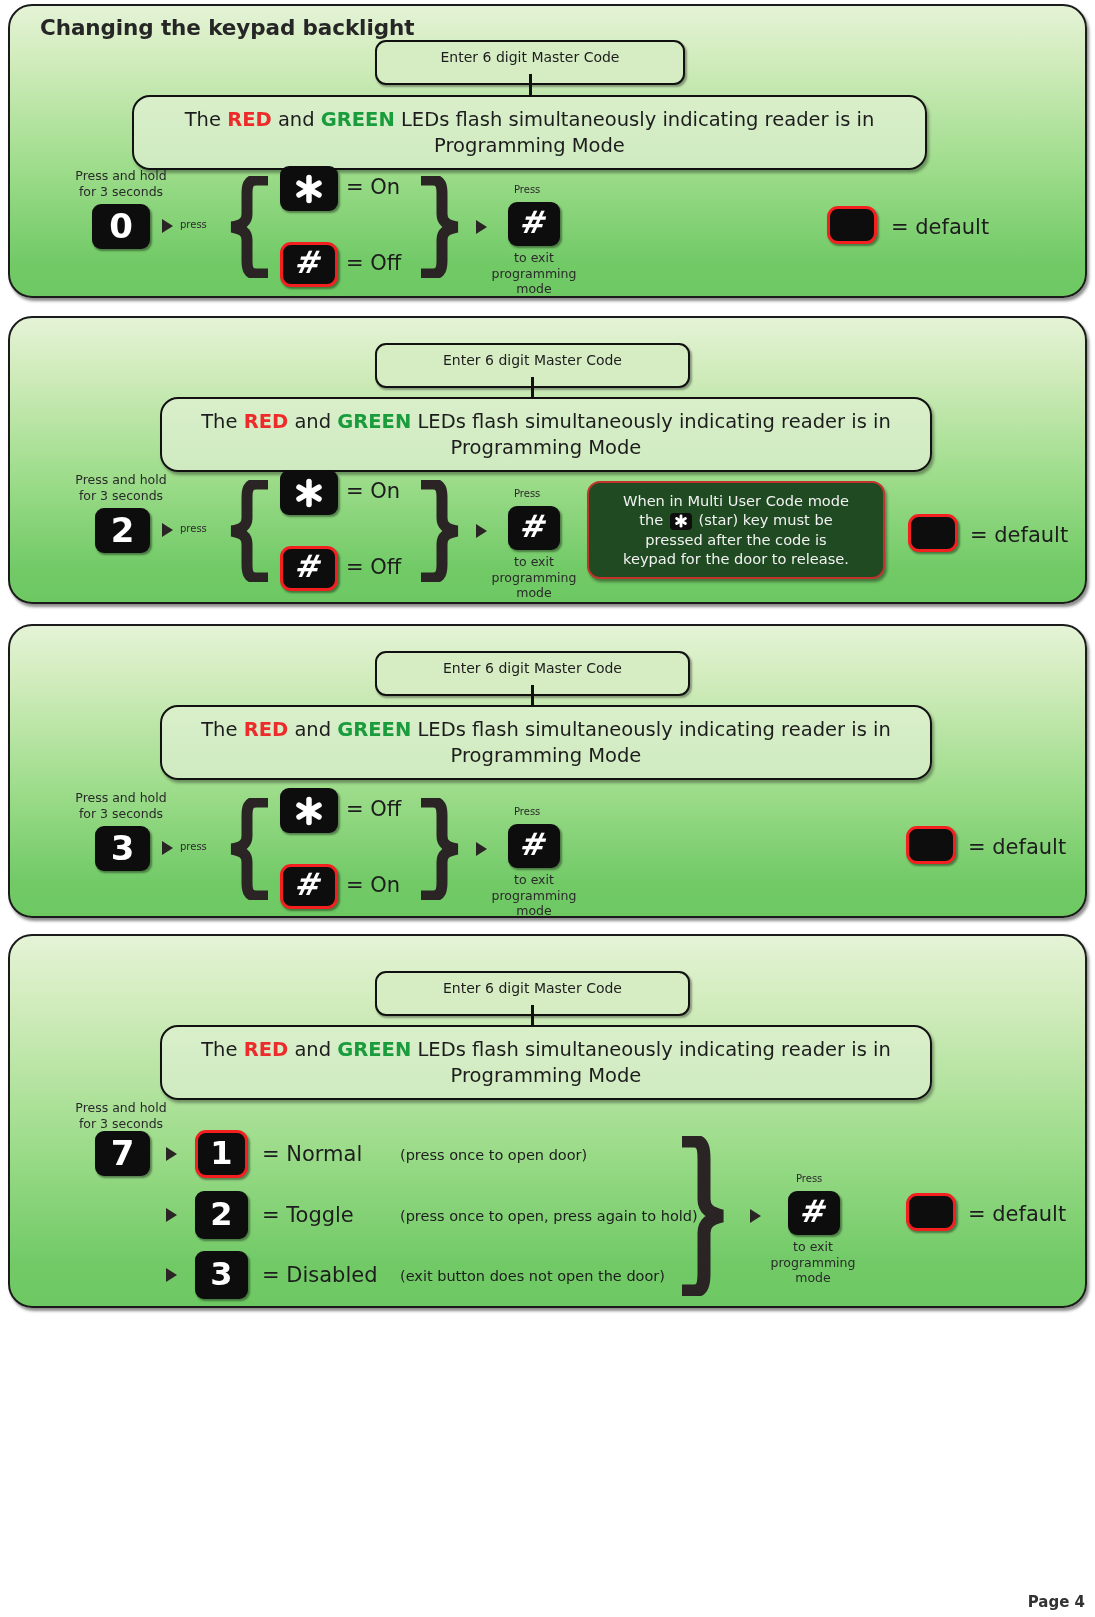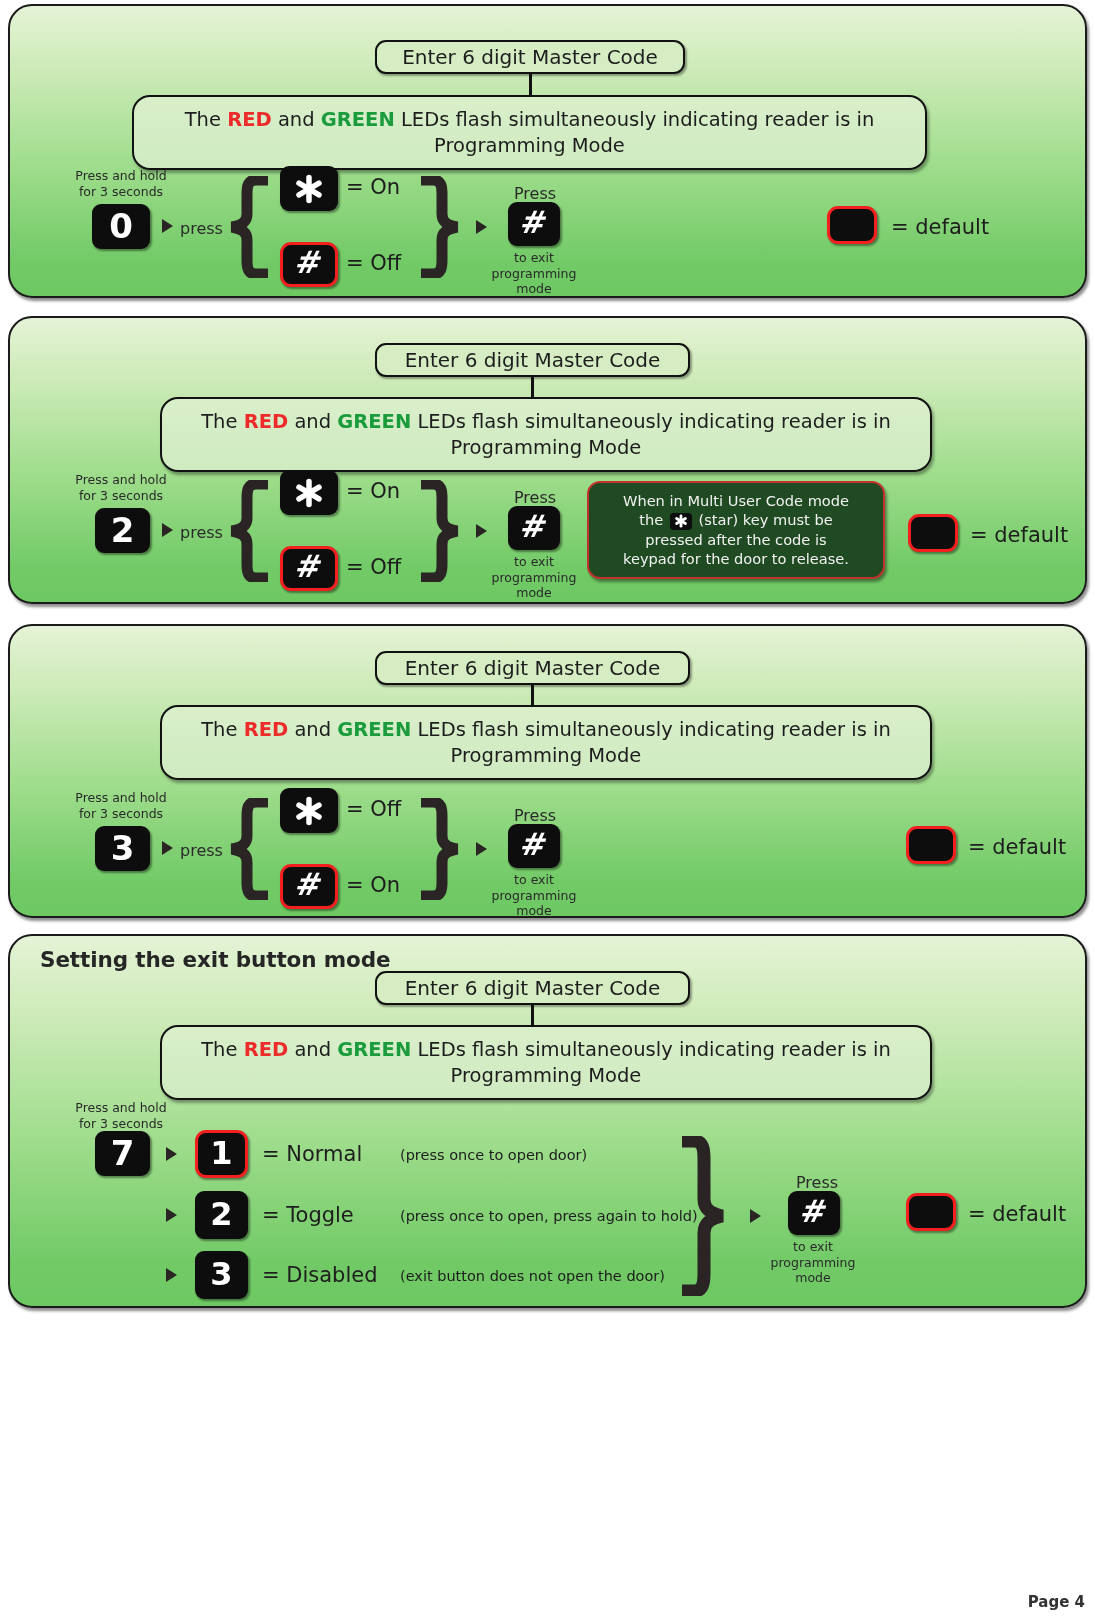--- a/index.html
+++ b/index.html
@@ -38,25 +38,25 @@
     letter-spacing: -0.1px;
     white-space: pre-line;
   }
 
   
   .mc-box {
     position: absolute;
     border: 2.5px solid #111;
     border-radius: 11px;
     background: #d6edc4;
-    font-size: 20px;
+    font-size: 14px;
     color: #1d1d1d;
     text-align: center;
     line-height: 30px;
-    height: 34px;
+    height: 45px;
     box-shadow: 1.5px 2px 2px rgba(0,0,0,0.35);
   }
 
   
   .connector {
     position: absolute;
     width: 2.5px;
     background: #111;
   }
 
@@ -125,21 +125,21 @@
     position: absolute;
     color: #2a2a2a;
     font-size: 12.5px;
     line-height: 1.25;
     text-align: center;
     white-space: pre-line;
   }
   .lbl-press {
     position: absolute;
     color: #2a2a2a;
-    font-size: 16px;
+    font-size: 10px;
   }
   .eq {
     position: absolute;
     color: #1d1d1d;
     font-size: 21px;
     white-space: nowrap;
   }
   .paren {
     position: absolute;
     color: #1d1d1d;
@@ -189,20 +189,21 @@
     color: #333;
     font-weight: bold;
   }
 </style>
 </head>
 <body>
 
 <div class="page">
 
   <div class="panel" id="panel-1">
+    <div class="sect-title" style="top:9px;">Changing the keypad backlight</div>
 
     <div class="mc-box" style="left:365px; top:34px; width:310px;">Enter 6 digit Master Code</div>
     <div class="connector" style="left:519px; top:68px; height:21px;"></div>
 
     <div class="led-box" style="left:122px; top:89px; width:795px;">
       <span>The </span><span class="c-red">RED</span><span> and </span><span class="c-green">GREEN</span><span> LEDs flash simultaneously indicating reader is in Programming Mode</span>
     </div>
 
     <div class="lbl" style="left:52px; top:162px; width:118px;">Press and hold
 for 3 seconds</div>
@@ -373,21 +374,20 @@
     </div>
     <div class="lbl" style="left:479px; top:246px; width:90px;">to exit
 programming
 mode</div>
 
     <div class="key hl" style="left:896px; top:200px; width:50px; height:38px;"></div>
     <div class="default-lbl" style="left:958px; top:209px;">= default</div>
   </div>
 
   <div class="panel" id="panel-4">
-    <div class="sect-title" style="top:11px;">Setting the exit button mode</div>
 
     <div class="mc-box" style="left:365px; top:35px; width:315px;">Enter 6 digit Master Code</div>
     <div class="connector" style="left:521px; top:69px; height:21px;"></div>
 
     <div class="led-box" style="left:150px; top:89px; width:772px;">
       <span>The </span><span class="c-red">RED</span><span> and </span><span class="c-green">GREEN</span><span> LEDs flash simultaneously indicating reader is in Programming Mode</span>
     </div>
 
     <div class="lbl" style="left:52px; top:164px; width:118px;">Press and hold
 for 3 seconds</div>

